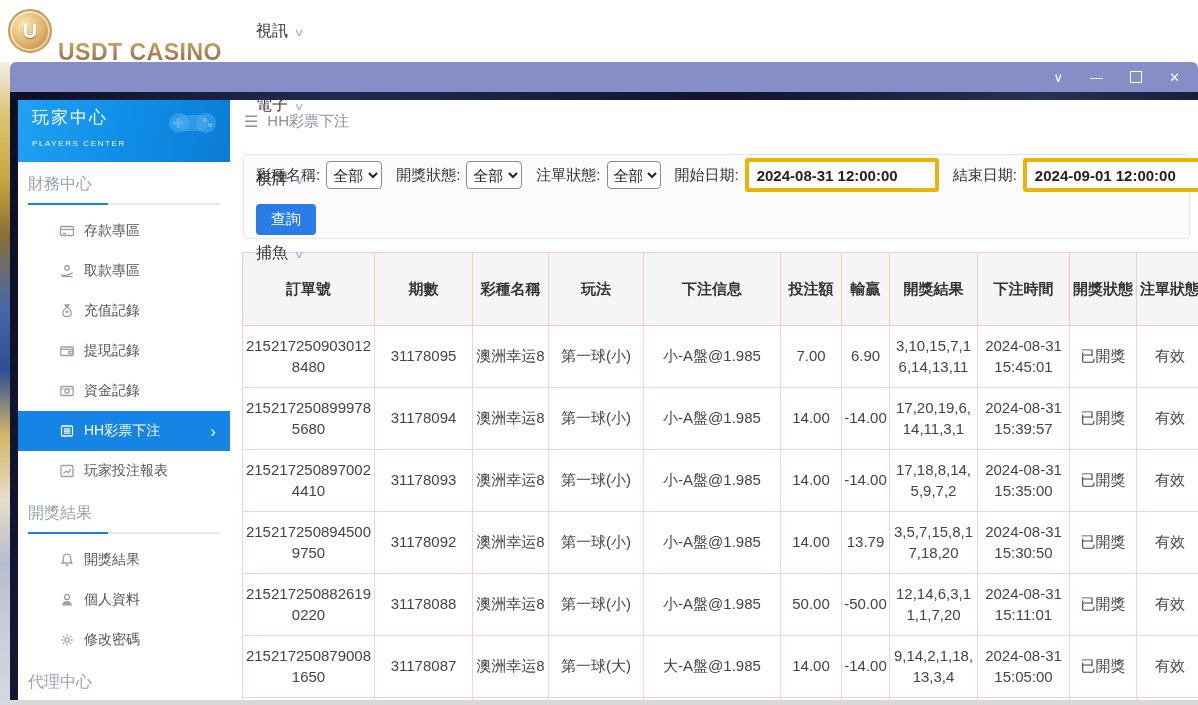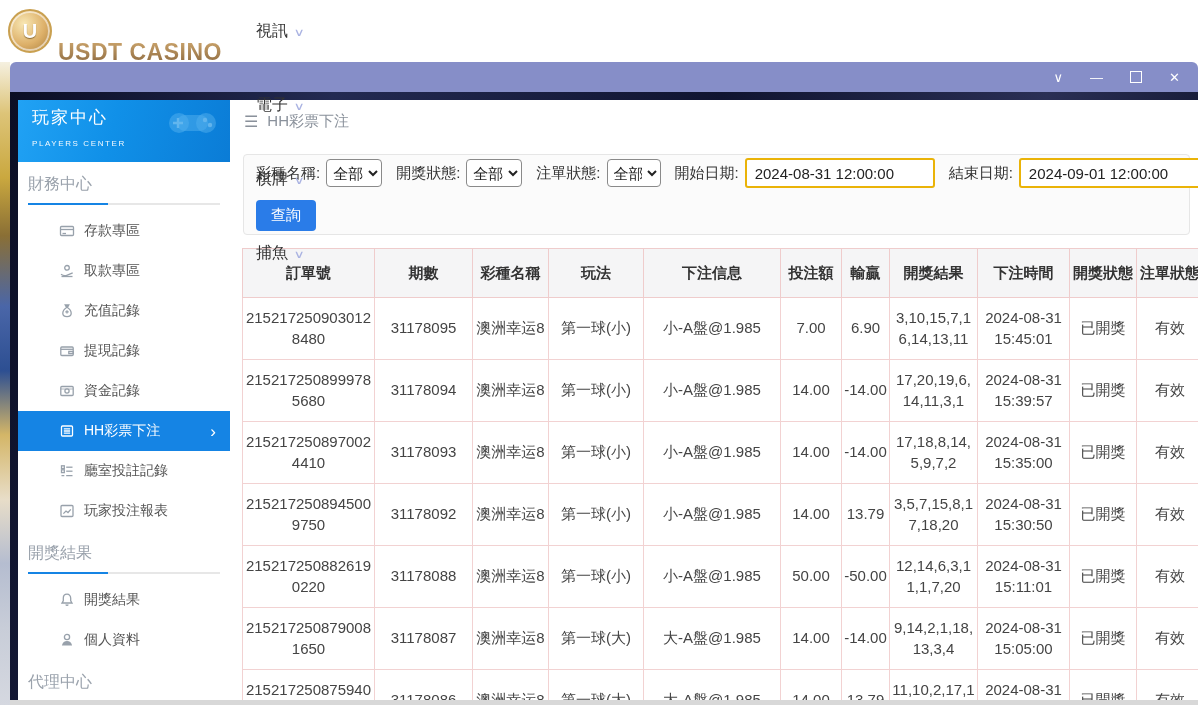--- a/index.html
+++ b/index.html
@@ -59,28 +59,28 @@
   .filter-panel{margin:12px 8px 0 13px;background:#fbfbfb;border:1px solid #e6e6e6;border-radius:4px;
     padding:3px 12px;box-sizing:border-box;}
   .filter-row{display:flex;align-items:center;gap:6px;font-size:15px;color:#333;white-space:nowrap;}
   .filter-row .flabel{margin-left:8px;}
   .filter-row .flabel:first-child{margin-left:0;}
   select{height:28px;font-size:15px;font-family:inherit;border:1px solid #8a8a8a;border-radius:4px;
     background:#fff;padding:0 2px;color:#222;}
   .sel-lottery{width:122px;}
   .sel-draw{width:66px;}
   .sel-order{width:54px;}
-  input.date{width:170px;height:26px;border:2px solid #eab308;border-radius:3px;font-size:15px;
-    padding:0 8px;color:#222;font-family:inherit;}
+  input.date{width:170px;height:26px;border:4px solid #eab308;border-radius:3px;font-size:15px;
+    padding:0 8px;color:#222;font-family:inherit;font-weight:bold;}
   .search-btn{margin-top:12px;background:#2a7ce8;color:#fff;border:none;border-radius:4px;
     font-size:15px;font-family:inherit;padding:6px 15px;cursor:pointer;display:inline-block;}
   
   table.bets{margin:13px 0 0 12px;border-collapse:collapse;table-layout:fixed;width:961px;}
   table.bets th{background:#f5f5f6;font-weight:bold;font-size:15px;color:#333;height:40px;
-    border:1px solid #efcccc;padding:4px 2px;}
+    border:1px solid #efcccc;padding:16px 2px;}
   table.bets td{font-size:15px;color:#444;text-align:center;height:57px;border:1px solid #f2d2d2;
     padding:2px;word-break:break-all;line-height:1.35;}
   .hscroll{position:absolute;left:0;right:0;bottom:0;height:5px;background:#d8d8d8;}
 </style>
 </head>
 <body>
 
 <div class="topbar">
   <div class="logo">
     <div class="coin">
@@ -211,32 +211,20 @@
                   <rect x="2.5" y="3" width="11" height="10" rx="1"></rect>
                   <path d="M4.8 5.8h6.4M4.8 8h6.4M4.8 10.2h6.4"></path>
                 </svg>
               </span>
               <span class="sb-label">HH彩票下注</span>
               <span class="sb-arrow">›</span>
             </div>
             <div class="sb-item">
               <span class="sb-icon">
                 <svg width="16" height="16" viewBox="0 0 16 16" fill="none" stroke="currentColor" stroke-width="1.3">
-                  <rect x="2.5" y="2.8" width="2.8" height="2.8"></rect>
-                  <path d="M7.2 4.2h6.3"></path>
-                  <rect x="2.5" y="6.8" width="2.8" height="2.8"></rect>
-                  <path d="M7.2 8.2h6.3"></path>
-                  <path d="M2.5 12.6h2.8M7.2 12.6h6.3"></path>
-                </svg>
-              </span>
-              <span class="sb-label">廳室投註記錄</span>
-            </div>
-            <div class="sb-item">
-              <span class="sb-icon">
-                <svg width="16" height="16" viewBox="0 0 16 16" fill="none" stroke="currentColor" stroke-width="1.3">
                   <rect x="2" y="2.5" width="12" height="11" rx="1"></rect>
                   <path d="M4.4 10.6l2.6-2.6 2 1.5 2.8-3.1"></path>
                 </svg>
               </span>
               <span class="sb-label">玩家投注報表</span>
             </div>
           </div>
           <div class="sb-section">
             <div class="sb-section-label">開獎結果</div>
             <div class="sb-underline"></div>
@@ -250,20 +238,29 @@
               <span class="sb-label">開獎結果</span>
             </div>
             <div class="sb-item">
               <span class="sb-icon">
                 <svg width="16" height="16" viewBox="0 0 16 16" fill="none" stroke="currentColor" stroke-width="1.3">
                   <circle cx="8" cy="5" r="2.6"></circle>
                   <path d="M2.9 13.4c.6-2.9 2.6-4.3 5.1-4.3s4.5 1.4 5.1 4.3z" fill="currentColor" stroke="none"></path>
                 </svg>
               </span>
               <span class="sb-label">個人資料</span>
+            </div>
+            <div class="sb-item">
+              <span class="sb-icon">
+                <svg width="16" height="16" viewBox="0 0 16 16" fill="none" stroke="currentColor" stroke-width="1.3">
+                  <circle cx="8" cy="8" r="2.1"></circle>
+                  <path d="M8 2.2v2M8 11.8v2M2.2 8h2M11.8 8h2M3.9 3.9l1.4 1.4M10.7 10.7l1.4 1.4M12.1 3.9l-1.4 1.4M5.3 10.7l-1.4 1.4"></path>
+                </svg>
+              </span>
+              <span class="sb-label">修改密碼</span>
             </div>
           </div>
           <div class="sb-section">
             <div class="sb-section-label">代理中心</div>
           </div>
         </div>
     </div>
 
     <div class="main">
       <div class="page-header">

